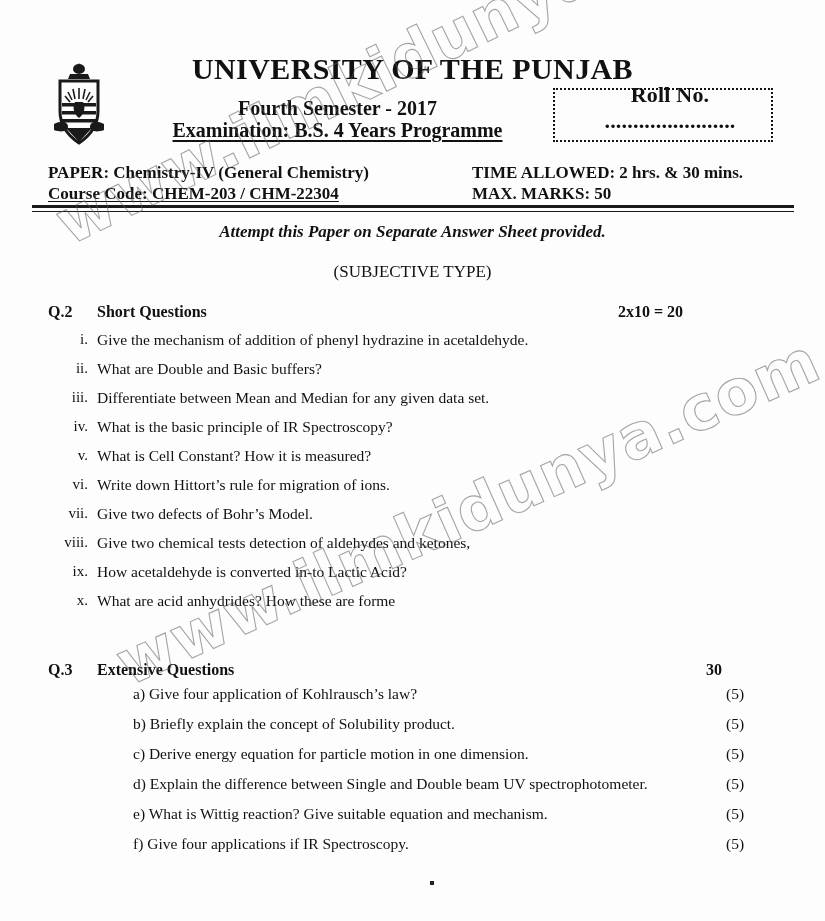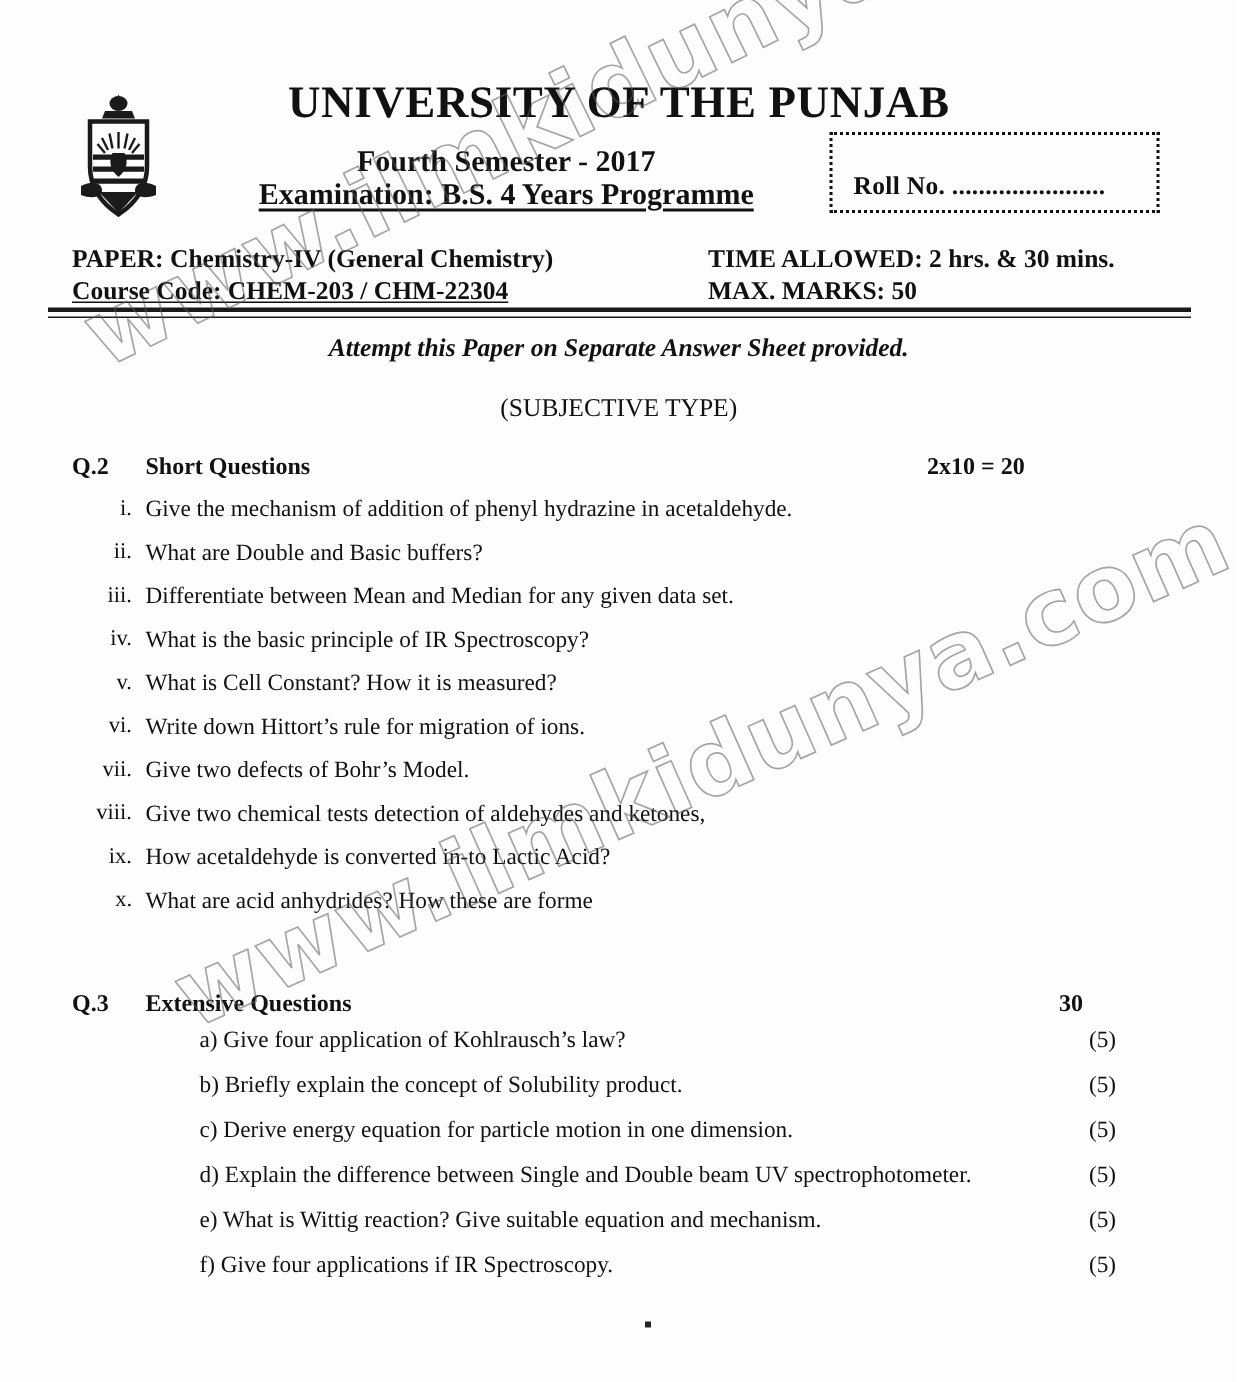--- a/index.html
+++ b/index.html
@@ -95,21 +95,21 @@
     width: 220px;
     height: 54px;
     border: 2.5px dotted #111;
     display: flex;
     align-items: flex-end;
     padding-bottom: 6px;
     box-sizing: border-box;
   }
   .rollno-text {
     padding-left: 14px;
-    font-size: 17px;
+    font-size: 22px;
     font-weight: bold;
     letter-spacing: 0.2px;
     text-align: center;
   }
 
   .meta-left {
     position: absolute;
     left: 48px;
     top: 162px;
     font-size: 17px;

